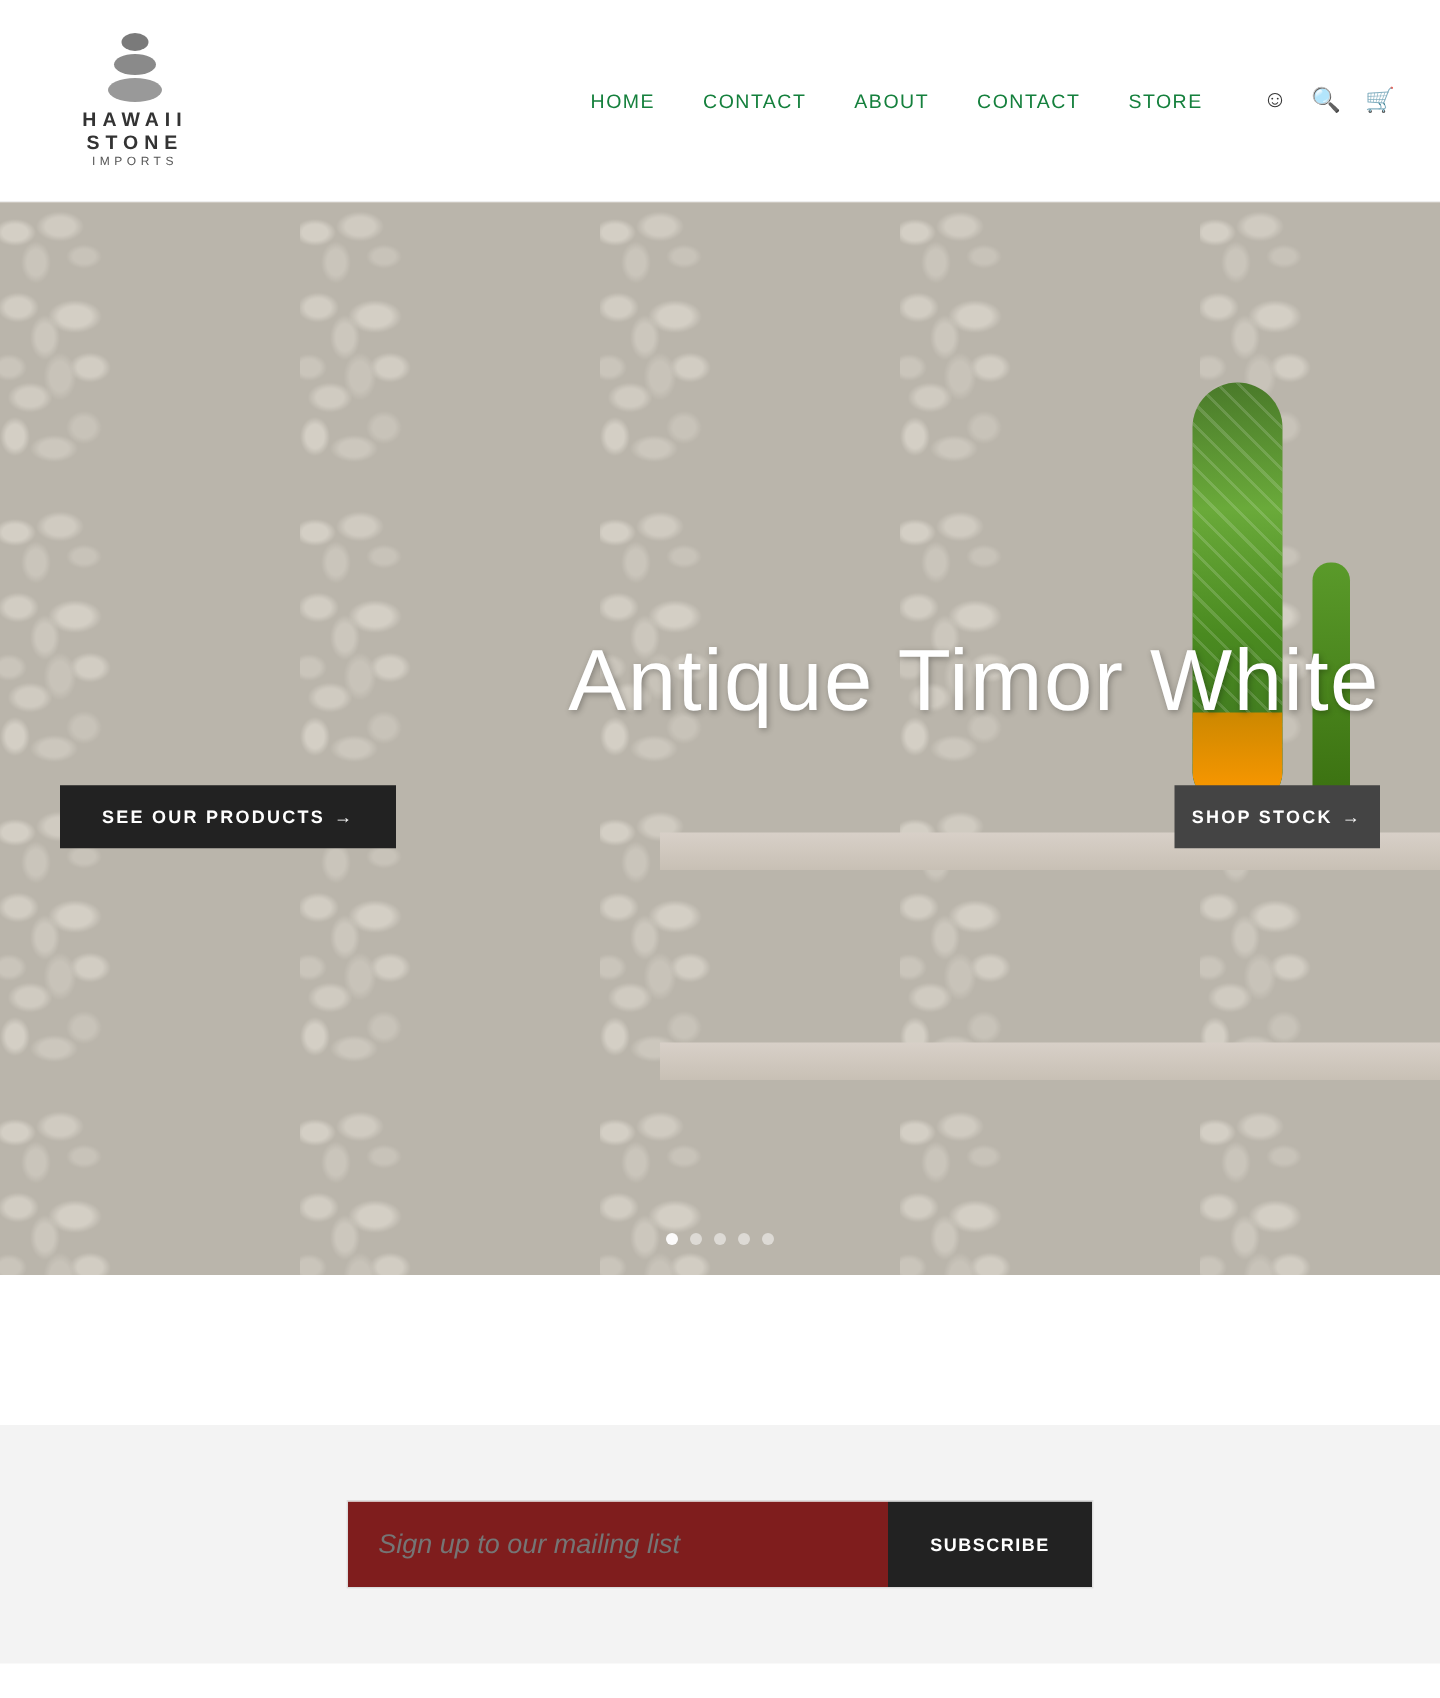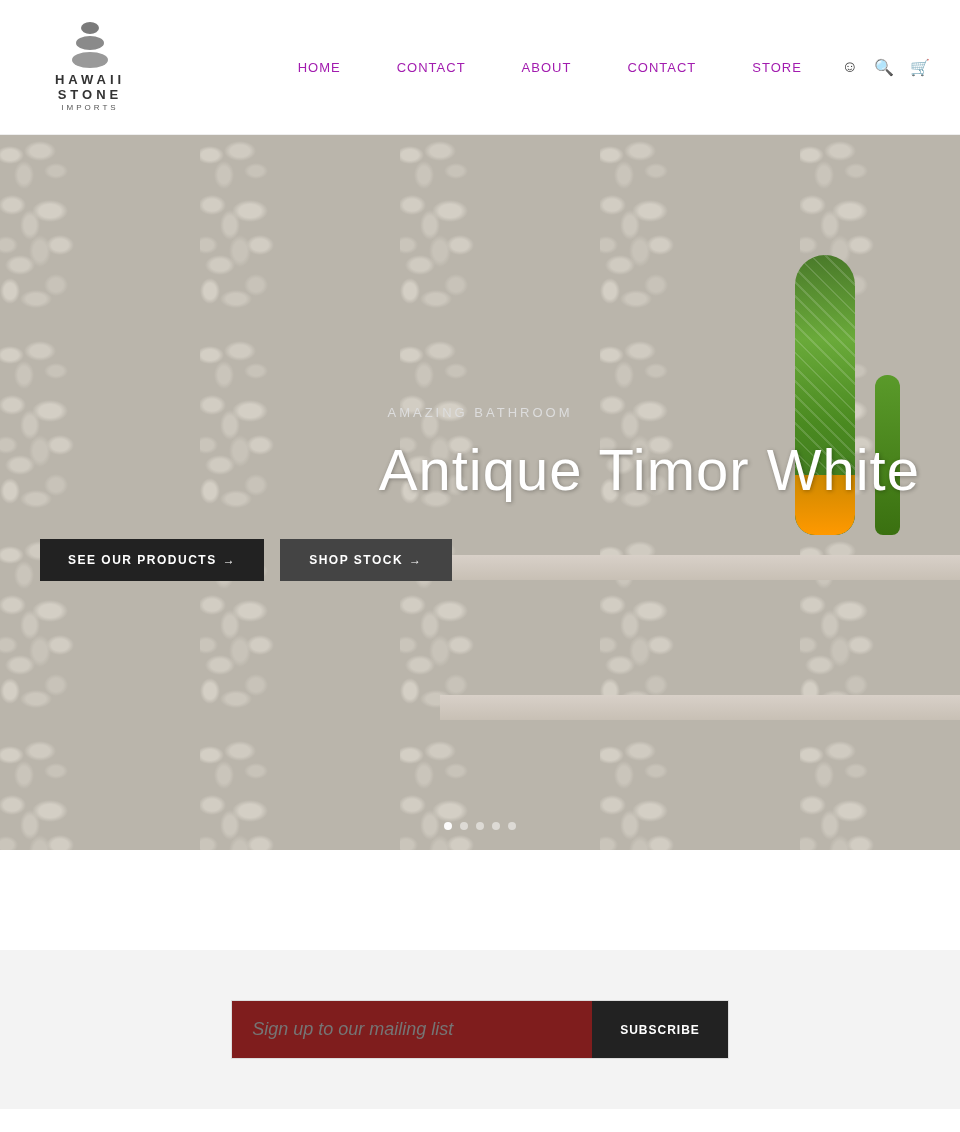--- a/index.html
+++ b/index.html
@@ -51,25 +51,24 @@
     .logo-stone { font-size: 13px; font-weight: 700; letter-spacing: 4px; color: #333; }
     .logo-imports { font-size: 8px; letter-spacing: 3px; color: #555; margin-top: 1px; }
 
     nav {
       display: flex;
       align-items: center;
       gap: 32px;
     }
     nav a {
       text-decoration: none;
-      color: #a21caf;
+      color: #15803d;
       font-size: 13px;
       letter-spacing: 1px;
       font-weight: 500;
-      margin-left: 24px;
     }
     .nav-icons {
       display: flex;
       align-items: center;
       gap: 16px;
       margin-left: 8px;
     }
     .nav-icon {
       cursor: pointer;
       color: #333;
@@ -191,42 +190,42 @@
       font-size: 58px;
       font-weight: 300;
       color: #fff;
       margin-bottom: 36px;
       letter-spacing: 1px;
       text-shadow: 1px 1px 4px rgba(0,0,0,0.3);
       text-align: right;
     }
     .hero-buttons {
       display: flex;
-      justify-content: flex-start;
-      gap: 16px;
+      justify-content: space-between;
+      gap: 0;
     }
     .btn-primary {
       display: inline-flex;
       align-items: center;
       gap: 6px;
       padding: 14px 28px;
       background: #222;
       color: #fff;
       font-size: 12px;
       letter-spacing: 1.5px;
       font-weight: 600;
       text-decoration: none;
       border: none;
       cursor: pointer;
     }
     .btn-secondary {
       display: inline-flex;
       align-items: center;
       gap: 6px;
-      padding: 14px 29px;
+      padding: 14px 12px;
       background: #444;
       color: #fff;
       font-size: 12px;
       letter-spacing: 1.5px;
       font-weight: 600;
       text-decoration: none;
       border: none;
       cursor: pointer;
     }
 
@@ -339,21 +338,20 @@
   <div class="shelf-line-1"></div>
   <div class="shelf-line-2"></div>
   <div class="vase-container">
     <div class="vase-green">
       <div class="vase-orange-base"></div>
     </div>
     <div class="vase-small"></div>
   </div>
 
   <div class="hero-content">
-    <div class="hero-subtitle">AMAZING BATHROOM</div>
     <h1 class="hero-title">Antique Timor White</h1>
     <div class="hero-buttons">
       <button class="btn-primary">
         <span>SEE OUR PRODUCTS</span>
         <span>→</span>
       </button>
       <button class="btn-secondary">
         <span>SHOP STOCK</span>
         <span>→</span>
       </button>

